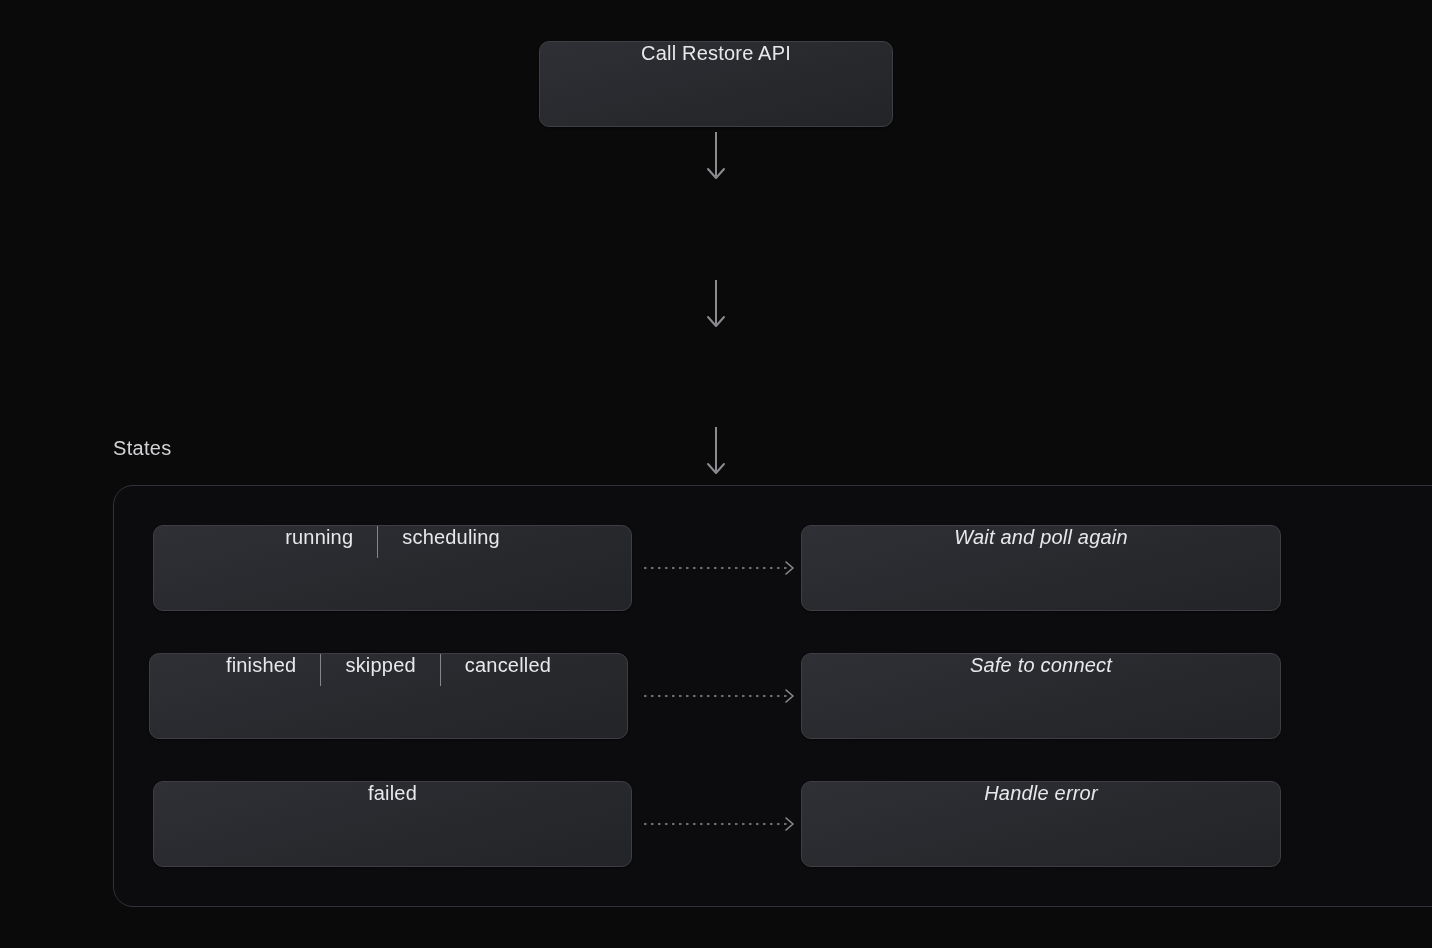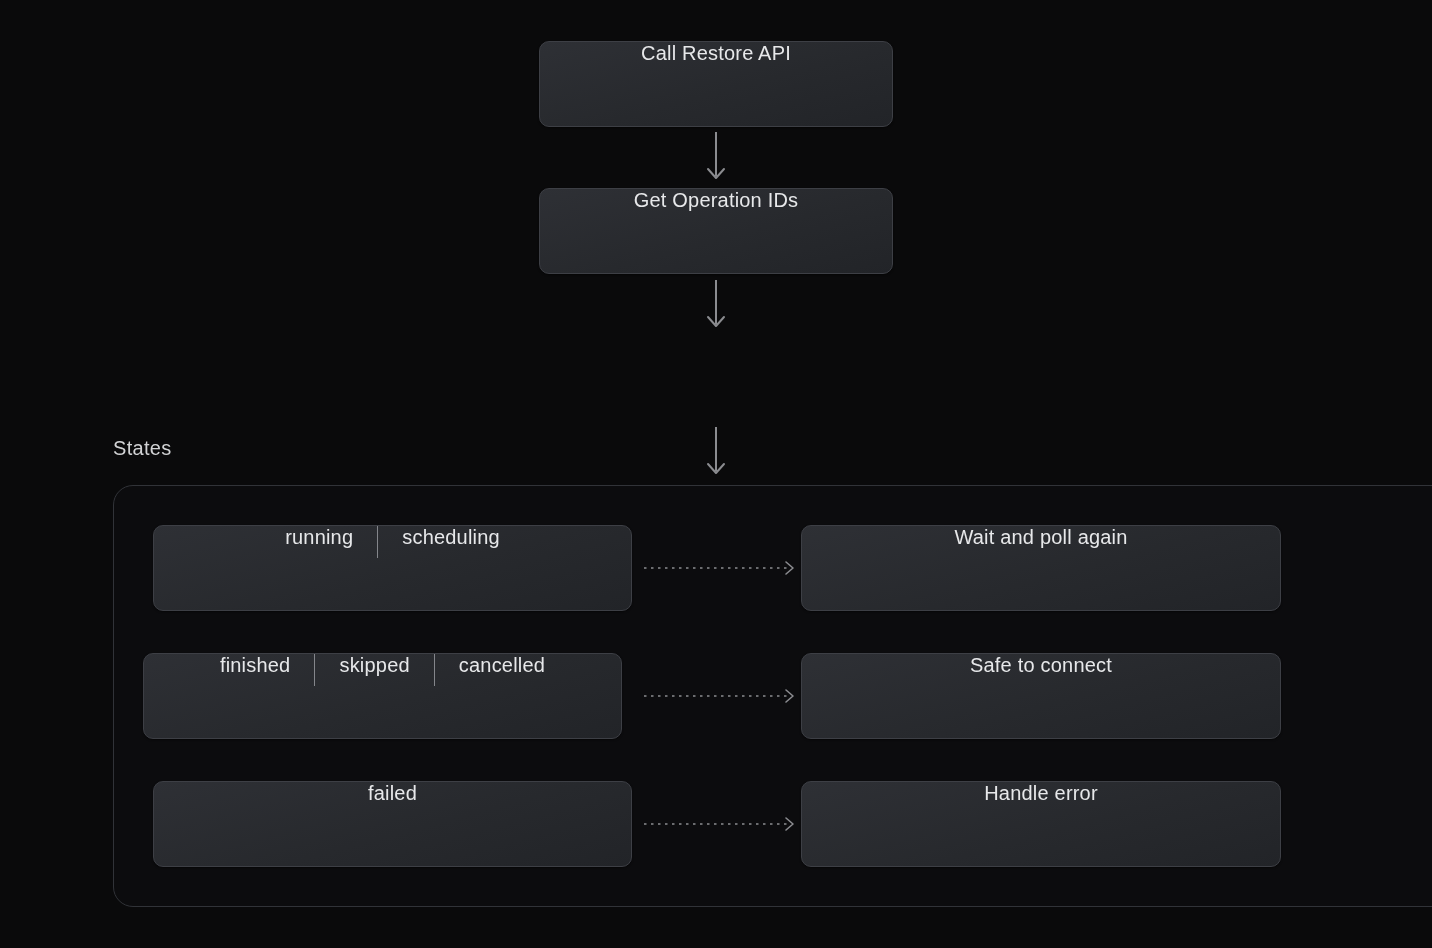--- a/index.html
+++ b/index.html
@@ -24,21 +24,21 @@
     background: linear-gradient(165deg, #2e3035 0%, #27292d 55%, #222428 100%);
     border: 1px solid #3d3f45;
     border-radius: 10px;
     color: #e7e8ea;
     font-size: 20px;
     letter-spacing: 0.2px;
     box-shadow: 0 1px 2px rgba(0,0,0,0.5);
   }
   .node-top { left: 539px; width: 354px; height: 86px; }
   .node-state { width: 479px; height: 86px; gap: 24px; }
-  .node-action { width: 480px; height: 86px; }
+  .node-action { width: 480px; height: 86px; font-style: italic; }
   .arrow-v { position: absolute; left: 702px; width: 28px; height: 50px; }
   .arrow-h { position: absolute; width: 160px; height: 18px; }
   .states-label {
     position: absolute;
     left: 113px;
     top: 437px;
     color: #d2d3d5;
     font-size: 20px;
     letter-spacing: 0.3px;
   }
@@ -68,23 +68,20 @@
 
   <div class="node node-top" style="top:41px">
     <span>Call Restore API</span>
   </div>
 
   <svg class="arrow-v" style="top:132px" viewBox="0 0 28 50">
     <line x1="14" y1="0" x2="14" y2="44" stroke="#8b8c90" stroke-width="2"></line>
     <path d="M6 37 L14 46 L22 37" fill="none" stroke="#8b8c90" stroke-width="2" stroke-linecap="round" stroke-linejoin="round"></path>
   </svg>
 
-  <div class="node node-top" style="top:188px">
-    <span>Get Operation IDs</span>
-  </div>
 
   <svg class="arrow-v" style="top:280px" viewBox="0 0 28 50">
     <line x1="14" y1="0" x2="14" y2="44" stroke="#8b8c90" stroke-width="2"></line>
     <path d="M6 37 L14 46 L22 37" fill="none" stroke="#8b8c90" stroke-width="2" stroke-linecap="round" stroke-linejoin="round"></path>
   </svg>
 
 
   <svg class="arrow-v" style="top:427px" viewBox="0 0 28 50">
     <line x1="14" y1="0" x2="14" y2="44" stroke="#8b8c90" stroke-width="2"></line>
     <path d="M6 37 L14 46 L22 37" fill="none" stroke="#8b8c90" stroke-width="2" stroke-linecap="round" stroke-linejoin="round"></path>
@@ -100,21 +97,21 @@
       <span>scheduling</span>
     </div>
     <svg class="arrow-h" style="left:528px; top:73px;" viewBox="0 0 160 18">
       <line x1="2" y1="9" x2="148" y2="9" stroke="#8b8c90" stroke-width="1.6" stroke-dasharray="2.5 4.5"></line>
       <path d="M144 3 L151 9 L144 15" fill="none" stroke="#8b8c90" stroke-width="1.6" stroke-linecap="round" stroke-linejoin="round"></path>
     </svg>
     <div class="node node-action" style="position:absolute; left:687px; top:39px;">
       <span>Wait and poll again</span>
     </div>
 
-    <div class="node node-state" style="position:absolute; left:29px; top:167px;">
+    <div class="node node-state" style="position:absolute; left:35px; top:167px;">
       <span>finished</span>
       <span class="state-sep"></span>
       <span>skipped</span>
       <span class="state-sep"></span>
       <span>cancelled</span>
     </div>
     <svg class="arrow-h" style="left:528px; top:201px;" viewBox="0 0 160 18">
       <line x1="2" y1="9" x2="148" y2="9" stroke="#8b8c90" stroke-width="1.6" stroke-dasharray="2.5 4.5"></line>
       <path d="M144 3 L151 9 L144 15" fill="none" stroke="#8b8c90" stroke-width="1.6" stroke-linecap="round" stroke-linejoin="round"></path>
     </svg>

